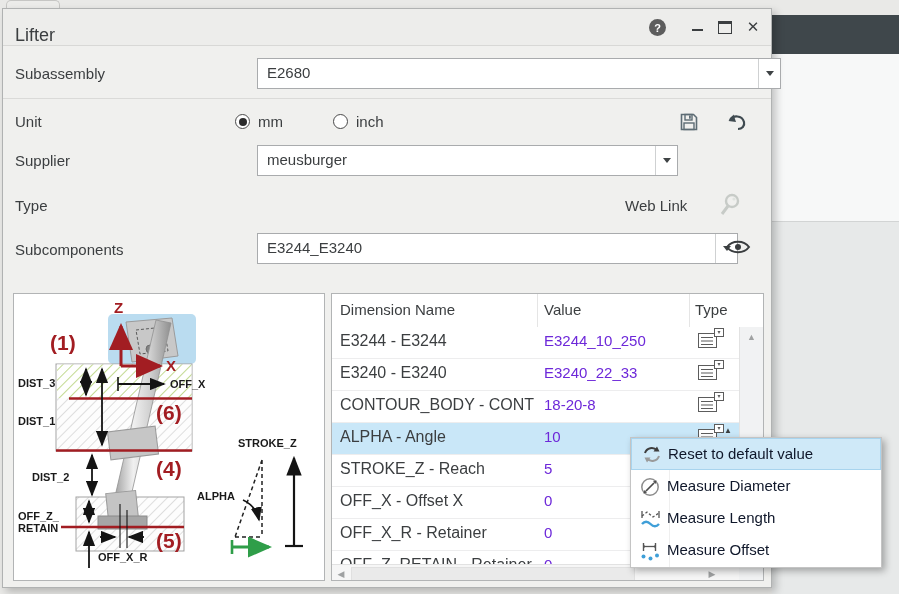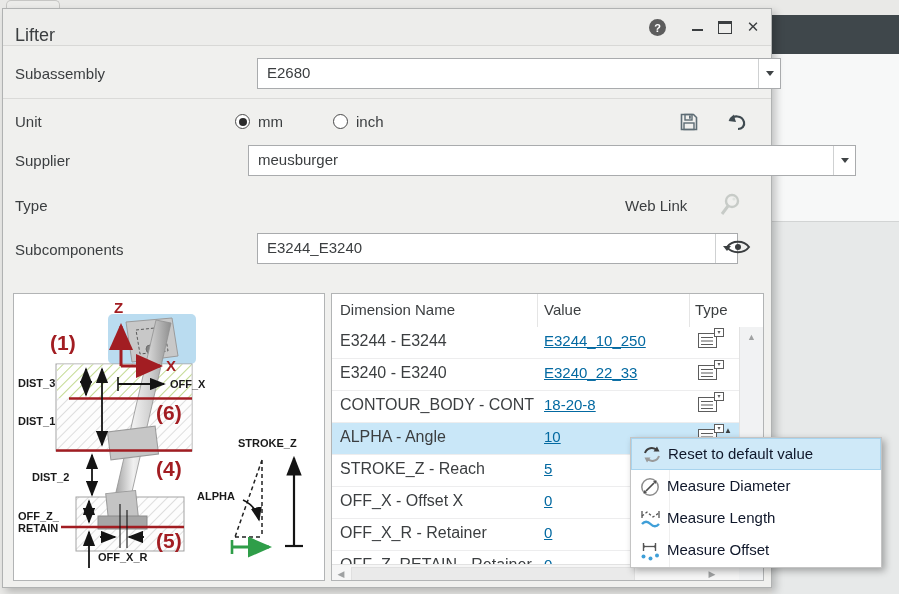--- a/index.html
+++ b/index.html
@@ -40,21 +40,21 @@
   
   .diagram-panel{position:absolute;left:10px;top:284px;width:312px;height:288px;background:#fff;border:1px solid #b2b4b5;box-sizing:border-box;}
   .table-panel{position:absolute;left:328px;top:284px;width:433px;height:288px;background:#fff;border:1px solid #b2b4b5;box-sizing:border-box;overflow:hidden;}
   .thead{position:absolute;left:0;top:0;right:0;height:33px;background:#fff;border-bottom:1px solid #d9d9d9;}
   .th{position:absolute;top:7px;font-size:15px;color:#3b3e40;}
   .vline{position:absolute;top:0;width:1px;background:#e5e5e5;}
   .tbody{position:absolute;left:0;top:33px;width:407px;height:237px;overflow:hidden;}
   .trow{position:absolute;left:0;width:407px;height:32px;border-bottom:1px solid #ededee;box-sizing:border-box;background:#fff;}
   .trow.sel{background:#c9e7f8;padding-left:35px;}
   .cname{position:absolute;left:8px;top:5px;width:194px;font-size:16px;color:#3b3e40;white-space:nowrap;overflow:hidden;}
-  .cval{position:absolute;left:212px;top:5px;width:142px;font-size:15px;color:#0369a1;white-space:nowrap;overflow:hidden;text-decoration:underline;}
+  .cval{position:absolute;left:212px;top:5px;width:142px;font-size:15px;color:#6d28d9;white-space:nowrap;overflow:hidden;}
   .ctype{position:absolute;left:366px;top:6px;}
   .licon{position:relative;width:17px;height:13px;border:1.5px solid #5c5c5c;background:#fff;display:inline-block;}
   .licon i{position:absolute;left:2px;right:3px;top:2.5px;height:1.5px;background:#5c5c5c;box-shadow:0 3.5px 0 #5c5c5c,0 7px 0 #5c5c5c;}
   .licon b{position:absolute;right:-8px;top:-6px;width:8px;height:7px;border:1.5px solid #5c5c5c;background:#fff;font-size:6px;line-height:7px;color:#5c5c5c;text-align:center;font-weight:normal;}
   .spin-up{position:absolute;left:392px;top:3px;font-size:8px;color:#3b3e40;}
   
   .vscroll{position:absolute;left:407px;top:33px;width:24px;height:237px;background:#f1f2f3;border-left:1px solid #e2e2e2;box-sizing:border-box;}
   .vs-btn{position:absolute;left:0;width:23px;height:20px;display:flex;align-items:center;justify-content:center;font-size:9px;color:#9fa1a2;background:#f1f2f3;}
   .hscroll{position:absolute;left:0;top:270px;width:407px;height:18px;background:#f6f6f6;border-top:1px solid #e2e2e2;box-sizing:border-box;}
   .hs-btn{position:absolute;top:0;width:18px;height:17px;display:flex;align-items:center;justify-content:center;font-size:9px;color:#9fa1a2;}
@@ -116,21 +116,21 @@
       </svg>
   </span>
   <span class="toolicon" style="left:722px;top:104px">
     <svg width="24" height="19" viewBox="0 0 24 19">
         <path d="M5,7 C8,2 17,2 19,9 C20,13 17,16 13,16" fill="none" stroke="#3f4a50" stroke-width="2.2"></path>
         <path d="M8.5,1.5 L3.5,8 L11,9 Z" fill="#3f4a50"></path>
       </svg>
   </span>
 
   <span class="lbl" style="top:143px">Supplier</span>
-  <div class="combo" style="left:217px;top:136px;width:608px;height:31px">
+  <div class="combo" style="left:226px;top:136px;width:421px;height:31px">
     <span class="txt">meusburger</span>
     <span class="dd">
         <span class="tri-down"></span>
       </span>
   </div>
 
   <span class="lbl" style="top:188px">Type</span>
   <span class="lbl" style="left:622px;top:188px">Web Link</span>
   <span class="toolicon" style="left:714px;top:182px">
     <svg width="28" height="28" viewBox="0 0 28 28">

